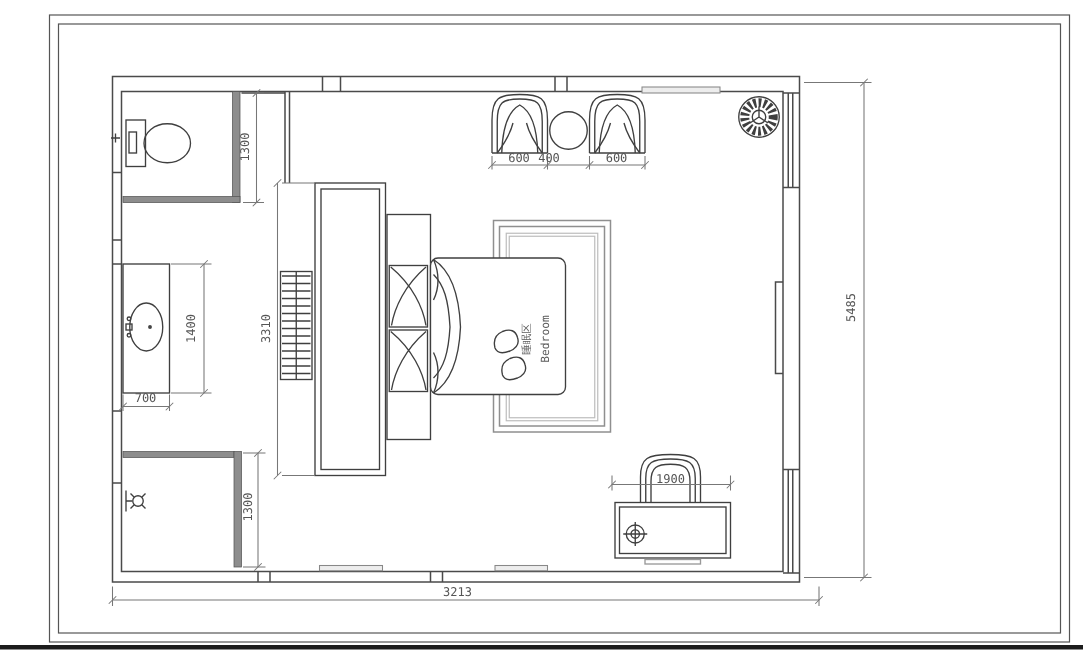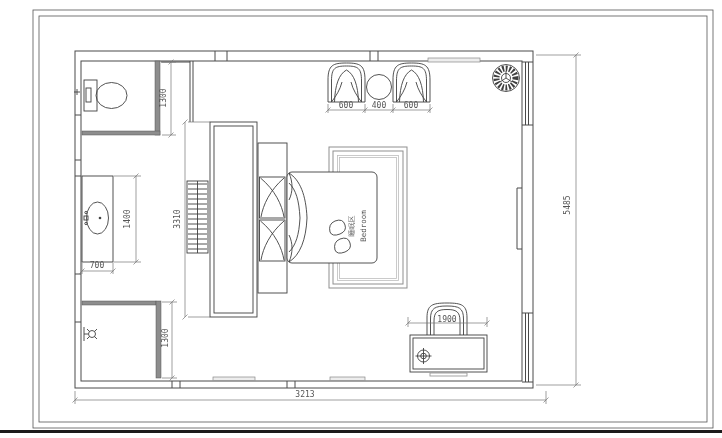--- a/index.html
+++ b/index.html
@@ -206,21 +206,21 @@
     <path d="M573.5,57.5L578.5,52.5 M573.5,387.5L578.5,382.5"></path>
   </g>
 </svg>
 
 <span class="dimtxt rot" style="left:164px;top:98px">1300</span>
 <span class="dimtxt rot" style="left:178px;top:219px">3310</span>
 <span class="dimtxt rot" style="left:128px;top:219px">1400</span>
 <span class="dimtxt" style="left:97px;top:266px">700</span>
 <span class="dimtxt rot" style="left:166px;top:338px">1300</span>
 <span class="dimtxt" style="left:346px;top:106px">600</span>
-<span class="dimtxt" style="left:379px;top:106px">400</span>
+<span class="dimtxt" style="left:366px;top:106px">400</span>
 <span class="dimtxt" style="left:411px;top:106px">600</span>
 <span class="dimtxt" style="left:447px;top:320px">1900</span>
 <span class="dimtxt" style="left:305px;top:395px">3213</span>
 <span class="dimtxt rot" style="left:568px;top:205px">5485</span>
 
 <span class="roomtxt zh" style="left:352px;top:226px">睡眠区</span>
 <span class="roomtxt en" style="left:364px;top:226px">Bedroom</span>
 
 <div id="bottombar"></div>
 </div>

